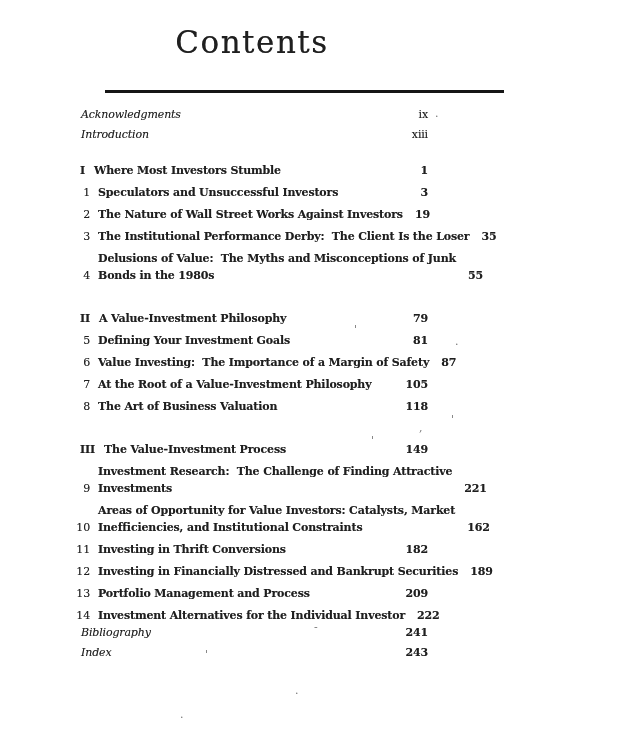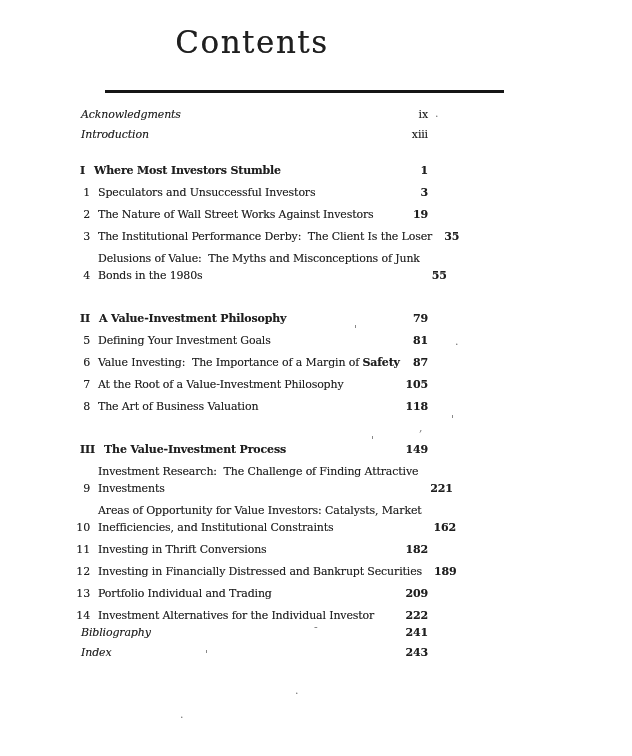--- a/index.html
+++ b/index.html
@@ -40,21 +40,21 @@
   }
   .row { display: flex; align-items: flex-end; }
   .fm-row, .bm-row { padding-left: 9px; font-style: italic; }
   .fm-row + .fm-row, .bm-row + .bm-row { margin-top: 3px; }
   .part-row { padding-left: 8px; font-weight: 700; margin-top: 26px; }
   .part-row.first { margin-top: 19px; }
   .part-numeral { margin-right: 9px; flex: none; }
   .part-title { white-space: pre; }
   .ch-row { margin-top: 5px; }
   .ch-num { flex: none; width: 18px; text-align: right; }
-  .ch-title { margin-left: 8px; white-space: pre; }
+  .ch-title { margin-left: 8px; white-space: pre; font-weight: bold; }
   .spacer { flex: 1; min-width: 8px; }
   .page-num { flex: none; margin-left: 4px; font-weight: 600; font-style: normal; }
   .page-num.roman { font-weight: 400; }
   .bm-first { margin-top: 17px; }
   .artifact {
     position: absolute;
     font-size: 11px;
     color: #3a3a3a;
     opacity: 0.7;
     pointer-events: none;
@@ -165,21 +165,21 @@
         <span class="page-num">182</span>
       </div>
       <div class="row ch-row">
         <span class="ch-num">12</span>
         <span class="ch-title">Investing in Financially Distressed and Bankrupt Securities</span>
         <span class="spacer"></span>
         <span class="page-num">189</span>
       </div>
       <div class="row ch-row">
         <span class="ch-num">13</span>
-        <span class="ch-title">Portfolio Individual and Trading</span>
+        <span class="ch-title">Portfolio Management and Process</span>
         <span class="spacer"></span>
         <span class="page-num">209</span>
       </div>
       <div class="row ch-row">
         <span class="ch-num">14</span>
         <span class="ch-title">Investment Alternatives for the Individual Investor</span>
         <span class="spacer"></span>
         <span class="page-num">222</span>
       </div>
       <div class="row bm-row">

